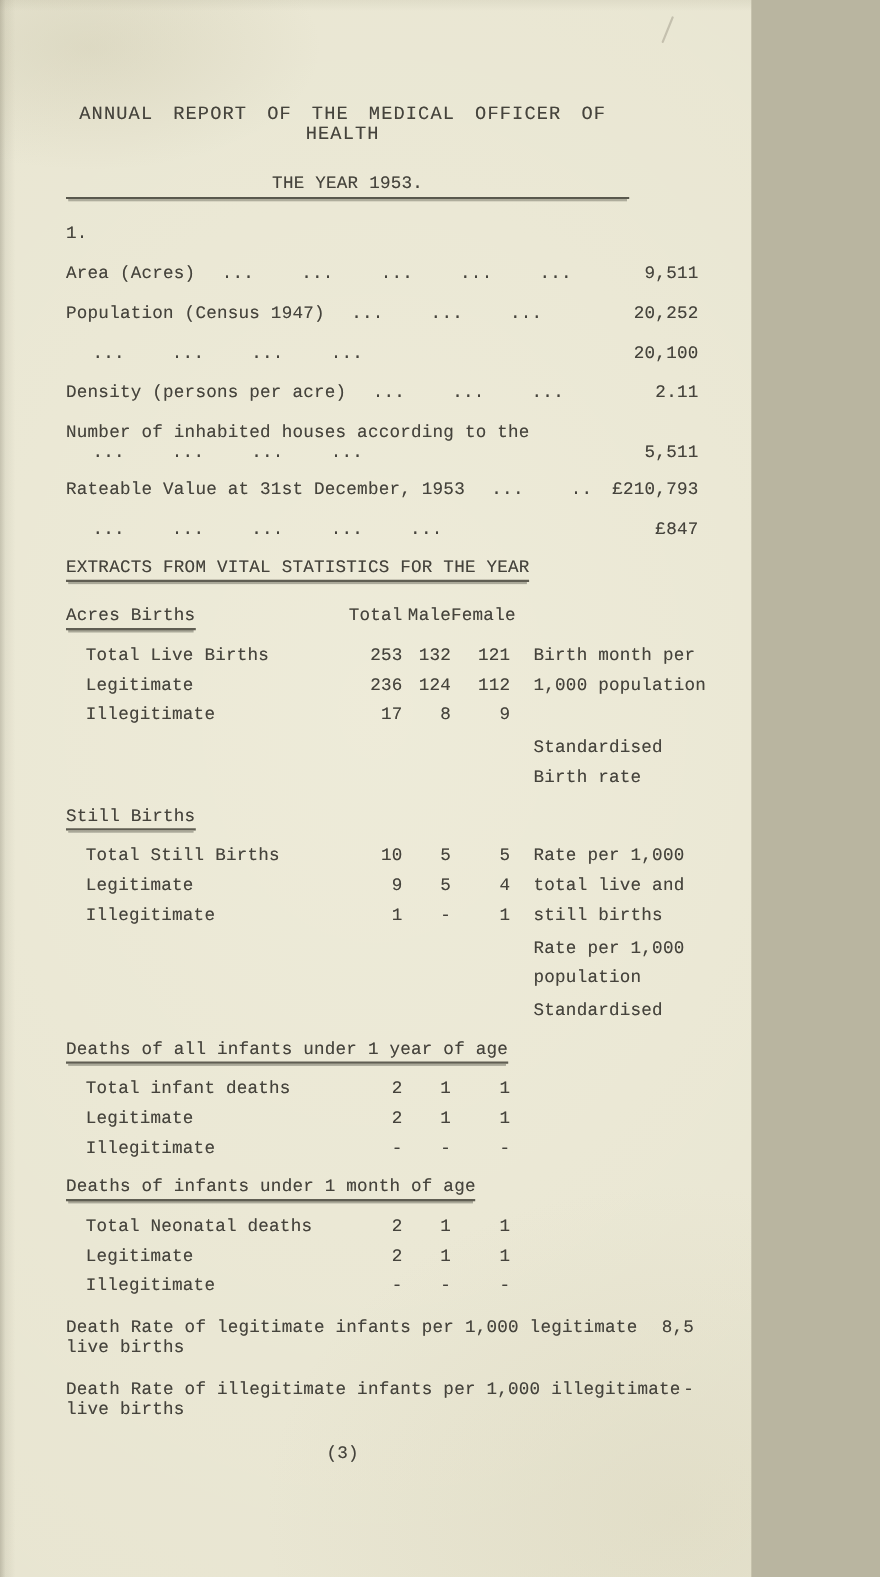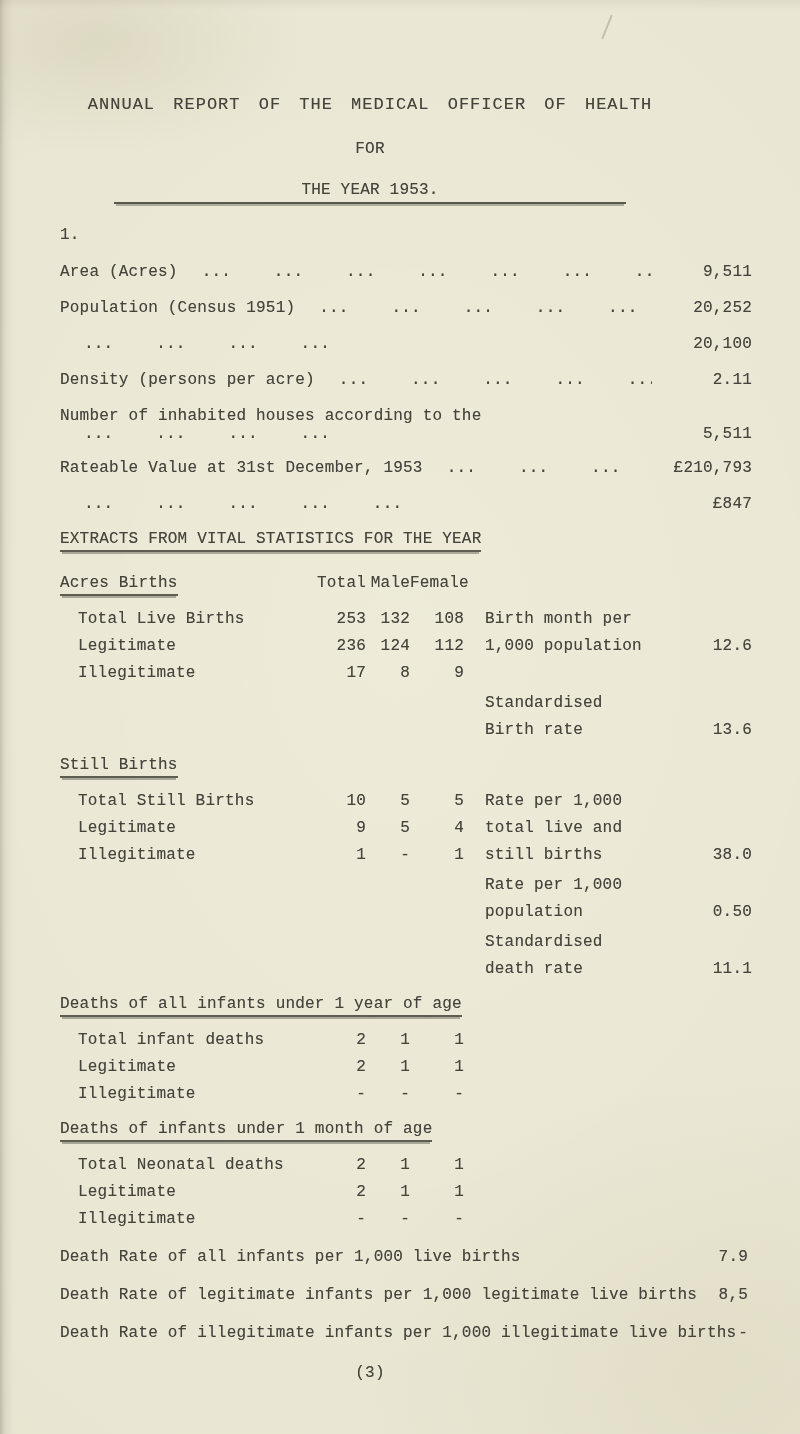--- a/index.html
+++ b/index.html
@@ -3,21 +3,21 @@
 <meta charset="utf-8">
 <style>
   html,body { margin:0; padding:0; }
   body {
     width:800px; height:1434px;
     font-family:"Liberation Mono","DejaVu Sans Mono",monospace;
     background:#b9b5a0;
   }
   .page {
     position:relative; box-sizing:border-box;
-    width:800px; height:1434px; overflow:hidden;
+    width:683px; height:1434px; overflow:hidden;
     padding:96px 48px 0 60px;
     color:#45433c;
     font-size:16px; line-height:18px; letter-spacing:.2px;
     background-color:#e8e5d1;
     background-image:
       radial-gradient(ellipse 300px 160px at 12% 3%, rgba(176,170,138,.22), transparent 70%),
       radial-gradient(ellipse 500px 400px at 90% 96%, rgba(196,190,158,.20), transparent 75%),
       radial-gradient(ellipse 900px 1200px at 50% 45%, rgba(255,253,240,.25), transparent 80%),
       linear-gradient(to right, rgba(95,90,72,.30) 0px, rgba(110,105,85,.10) 5px, rgba(110,105,85,0) 14px),
       linear-gradient(to bottom, rgba(140,135,110,.12) 0px, rgba(140,135,110,0) 10px);
@@ -69,37 +69,36 @@
   }
 </style>
 </head>
 <body>
 
 <div class="page" style="background-color: rgb(232, 229, 209); color: rgb(69, 67, 60);">
   <div class="scratch"></div>
 
   <div class="center-block">
     <div class="title1">ANNUAL REPORT OF THE MEDICAL OFFICER OF HEALTH</div>
-    <div class="title2">FOR</div>
     <div>
       <span class="year-rule">THE YEAR 1953.</span>
     </div>
   </div>
 
   <div class="sec1-head">
     <span class="sec1-num">1.</span>
   </div>
 
   <div class="srow">
     <span class="lbl">Area (Acres)</span>
     <span class="dots">... ... ... ... ... ... ... ...</span>
     <span class="val">9,511</span>
   </div>
   <div class="srow">
-    <span class="lbl">Population (Census 1951)</span>
+    <span class="lbl">Population (Census 1947)</span>
     <span class="dots">... ... ... ... ... ...</span>
     <span class="val">20,252</span>
   </div>
   <div class="srow">
     <span class="dots">... ... ... ...</span>
     <span class="val">20,100</span>
   </div>
   <div class="srow">
     <span class="lbl">Density (persons per acre)</span>
     <span class="dots">... ... ... ... ... ...</span>
@@ -132,21 +131,21 @@
     <div class="n">Male</div>
     <div class="n">Female</div>
     <div></div>
       <div></div>
       <div></div>
   </div>
   <div class="trow">
     <div class="ind">Total Live Births</div>
     <div class="n">253</div>
     <div class="n">132</div>
-    <div class="n">108</div>
+    <div class="n">121</div>
     <div></div>
     <div>Birth month per</div>
     <div></div>
   </div>
   <div class="trow">
     <div class="ind">Legitimate</div>
     <div class="n">236</div>
     <div class="n">124</div>
     <div class="n">112</div>
     <div></div>
@@ -232,29 +231,20 @@
 
   <div class="trow mt-gap">
     <div></div>
       <div></div>
       <div></div>
       <div></div>
       <div></div>
     <div>Standardised</div>
     <div></div>
   </div>
-  <div class="trow">
-    <div></div>
-      <div></div>
-      <div></div>
-      <div></div>
-      <div></div>
-    <div>death rate</div>
-    <div class="sv">11.1</div>
-  </div>
 
   <div class="theading">
     <span class="u">Deaths of all infants under 1 year of age</span>
   </div>
   <div class="trow">
     <div class="ind">Total infant deaths</div>
     <div class="n">2</div>
     <div class="n">1</div>
     <div class="n">1</div>
     <div></div>
@@ -304,24 +294,20 @@
   <div class="trow">
     <div class="ind">Illegitimate</div>
     <div class="n">-</div>
     <div class="n">-</div>
     <div class="n">-</div>
     <div></div>
       <div></div>
       <div></div>
   </div>
 
-  <div class="drow">
-    <span>Death Rate of all infants per 1,000 live births</span>
-    <span class="dv">7.9</span>
-  </div>
   <div class="drow">
     <span>Death Rate of legitimate infants per 1,000 legitimate live births</span>
     <span class="dv">8,5</span>
   </div>
   <div class="drow">
     <span>Death Rate of illegitimate infants per 1,000 illegitimate live births</span>
     <span class="dv">-</span>
   </div>
 
   <div class="center-block footer">

